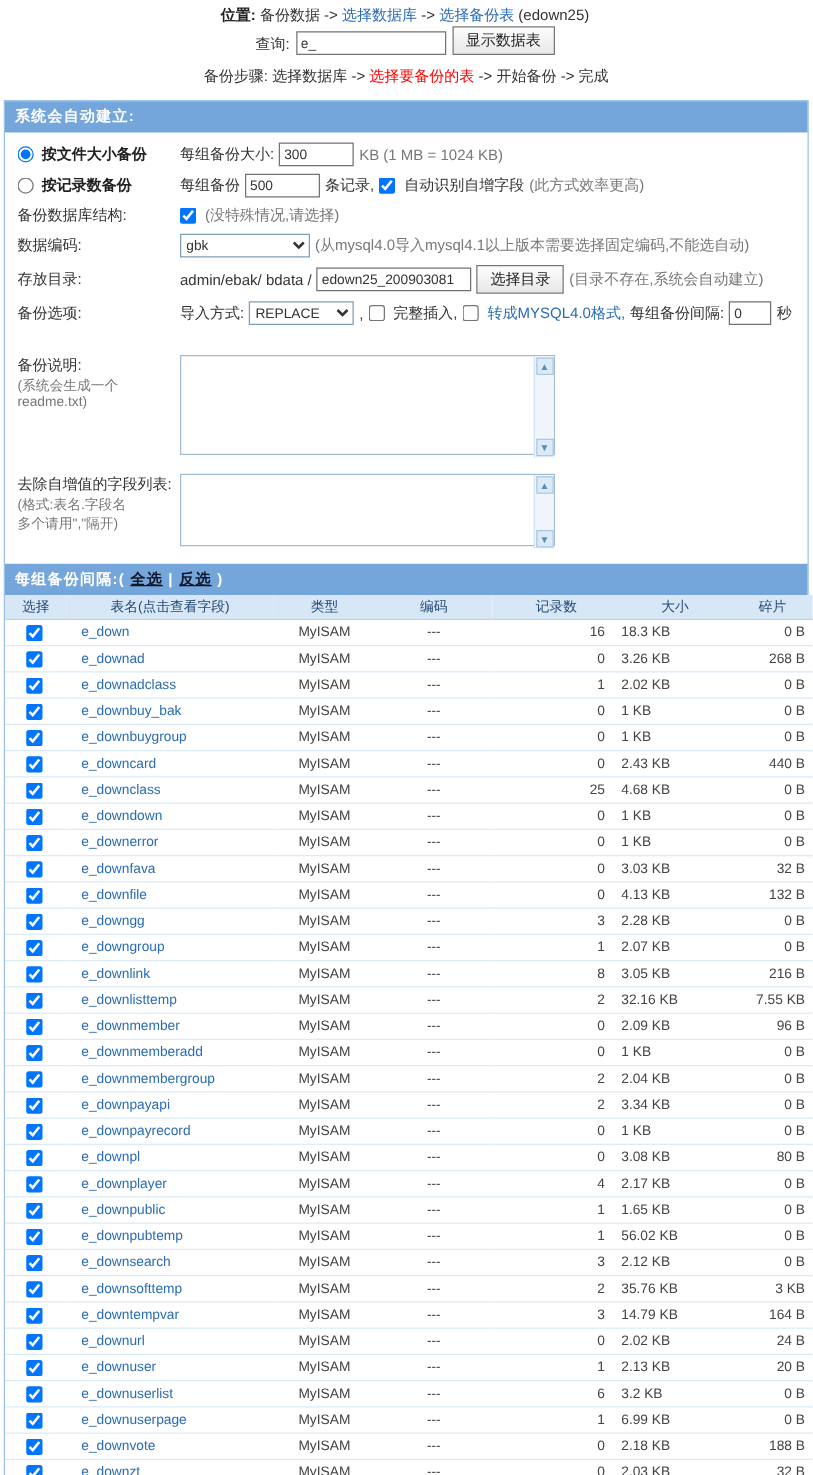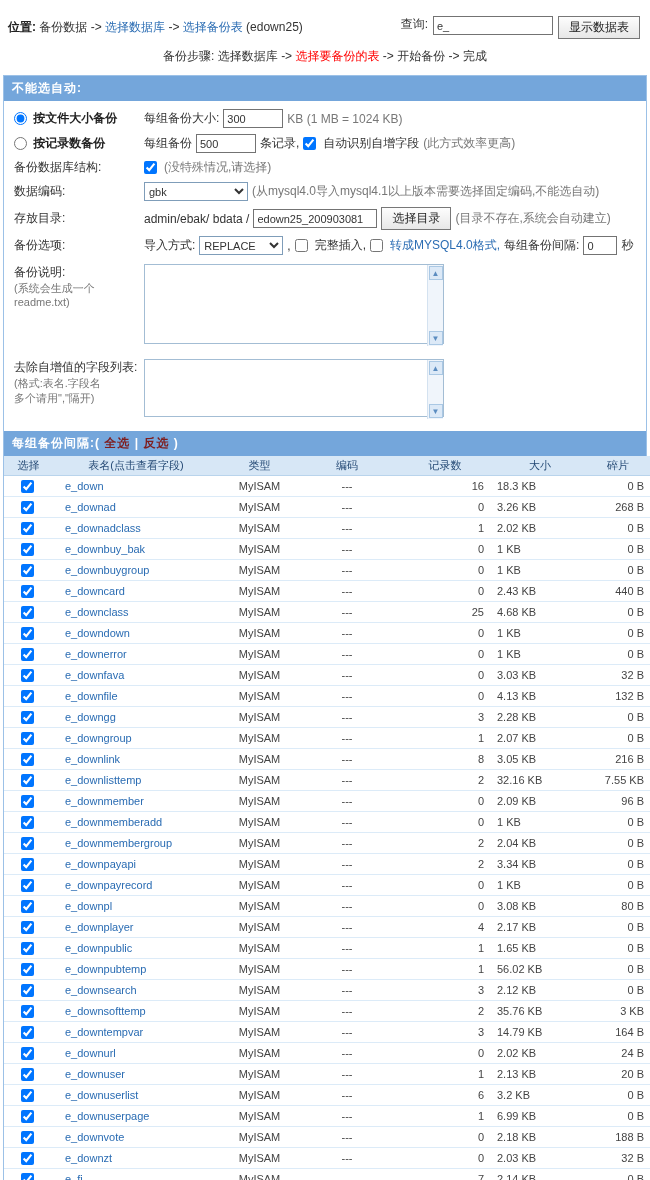--- a/index.html
+++ b/index.html
@@ -6,31 +6,31 @@
   body{
     width:650px;height:1180px;background:#ffffff;color:#333;
     font-family:"Liberation Sans","DejaVu Sans",sans-serif;font-size:12px;
     overflow:hidden;
   }
   a{text-decoration:none;}
   .link{color:#2a6cb3;cursor:pointer;}
   .red{color:#ff0000;}
   .hint{color:#777;}
   
-  .topbar{display:flex;justify-content:space-between;align-items:center;padding:16px 10px 0 8px;}
+  .topbar{display:flex;justify-content:space-between;align-items:center;padding:4px 10px 0 8px;flex-direction:column;}
   .crumb b{color:#222;}
-  .searchbox{display:flex;align-items:flex-start;gap:5px;}
+  .searchbox{display:flex;align-items:flex-end;gap:5px;}
   .txt{border:1px solid #737373;height:15px;font-size:11px;padding:1px 3px;font-family:inherit;color:#333;background:#fff;}
   .btn{background:linear-gradient(#fdfdfd,#e7e7e7);border:1px solid #777;padding:2px 10px;font-size:12px;font-family:inherit;color:#222;cursor:pointer;}
   
   .steps{text-align:center;margin-top:9px;font-size:12px;color:#333;}
   
   .panel{margin:10px 3px 0 3px;border:1px solid #9cc1e7;background:#fff;}
   .bluebar{background:#74a6db;color:#fff;font-weight:bold;font-size:12px;padding:4px 8px;letter-spacing:1px;}
-  .bluebar a{color:#7f1d1d;font-weight:bold;margin-top:24px;}
+  .bluebar a{color:#0f172a;text-decoration:underline;font-weight:bold;margin-top:24px;}
   
   .form{padding:5px 0 8px 0;}
   .form-row{display:flex;align-items:center;padding:3px 0;}
   .form-row.top{align-items:flex-start;}
   .form-label{width:140px;flex:none;padding-left:10px;box-sizing:border-box;}
   .form-ctrl{flex:1;display:flex;align-items:center;gap:4px;flex-wrap:nowrap;}
   .form-ctrl.top{align-items:flex-start;}
   .bold{font-weight:bold;color:#222;}
   input[type=checkbox],input[type=radio]{width:13px;height:13px;margin:0 3px 0 0;vertical-align:middle;}
   select{border:1px solid #7f9db9;font-size:11px;font-family:inherit;height:19px;background:#fff;color:#333;}
@@ -76,21 +76,21 @@
   <span>-&gt;</span>
   <span class="red">选择要备份的表</span>
   <span>-&gt;</span>
   <span>开始备份</span>
   <span>-&gt;</span>
   <span>完成</span>
 </div>
 
 <div class="panel">
 
-  <div class="bluebar">不能选自动:</div>
+  <div class="bluebar">系统会自动建立:</div>
   <div class="form">
 
     <div class="form-row">
       <div class="form-label">
         <input type="radio" name="btype" checked="" style="">
         <span class="bold">按文件大小备份</span>
       </div>
       <div class="form-ctrl">
         <span>每组备份大小:</span>
         <input class="txt" style="width: 52px;" value="300">
@@ -152,21 +152,21 @@
         <input type="checkbox" style="">
         <span>完整插入,</span>
         <input type="checkbox" style="">
         <a class="link">转成MYSQL4.0格式,</a>
         <span>每组备份间隔:</span>
         <input class="txt" style="width: 26px;" value="0">
         <span>秒</span>
       </div>
     </div>
 
-    <div class="form-row top" style="margin-top:3px">
+    <div class="form-row top" style="margin-top:18px">
       <div class="form-label">
         <div>备份说明:</div>
         <div class="hint" style="font-size:11px">(系统会生成一个readme.txt)</div>
       </div>
       <div class="form-ctrl top">
         <div class="ta-wrap">
           <textarea style="height: 80px;"></textarea>
           <div class="sb">
               <span>▲</span>
               <span>▼</span>

